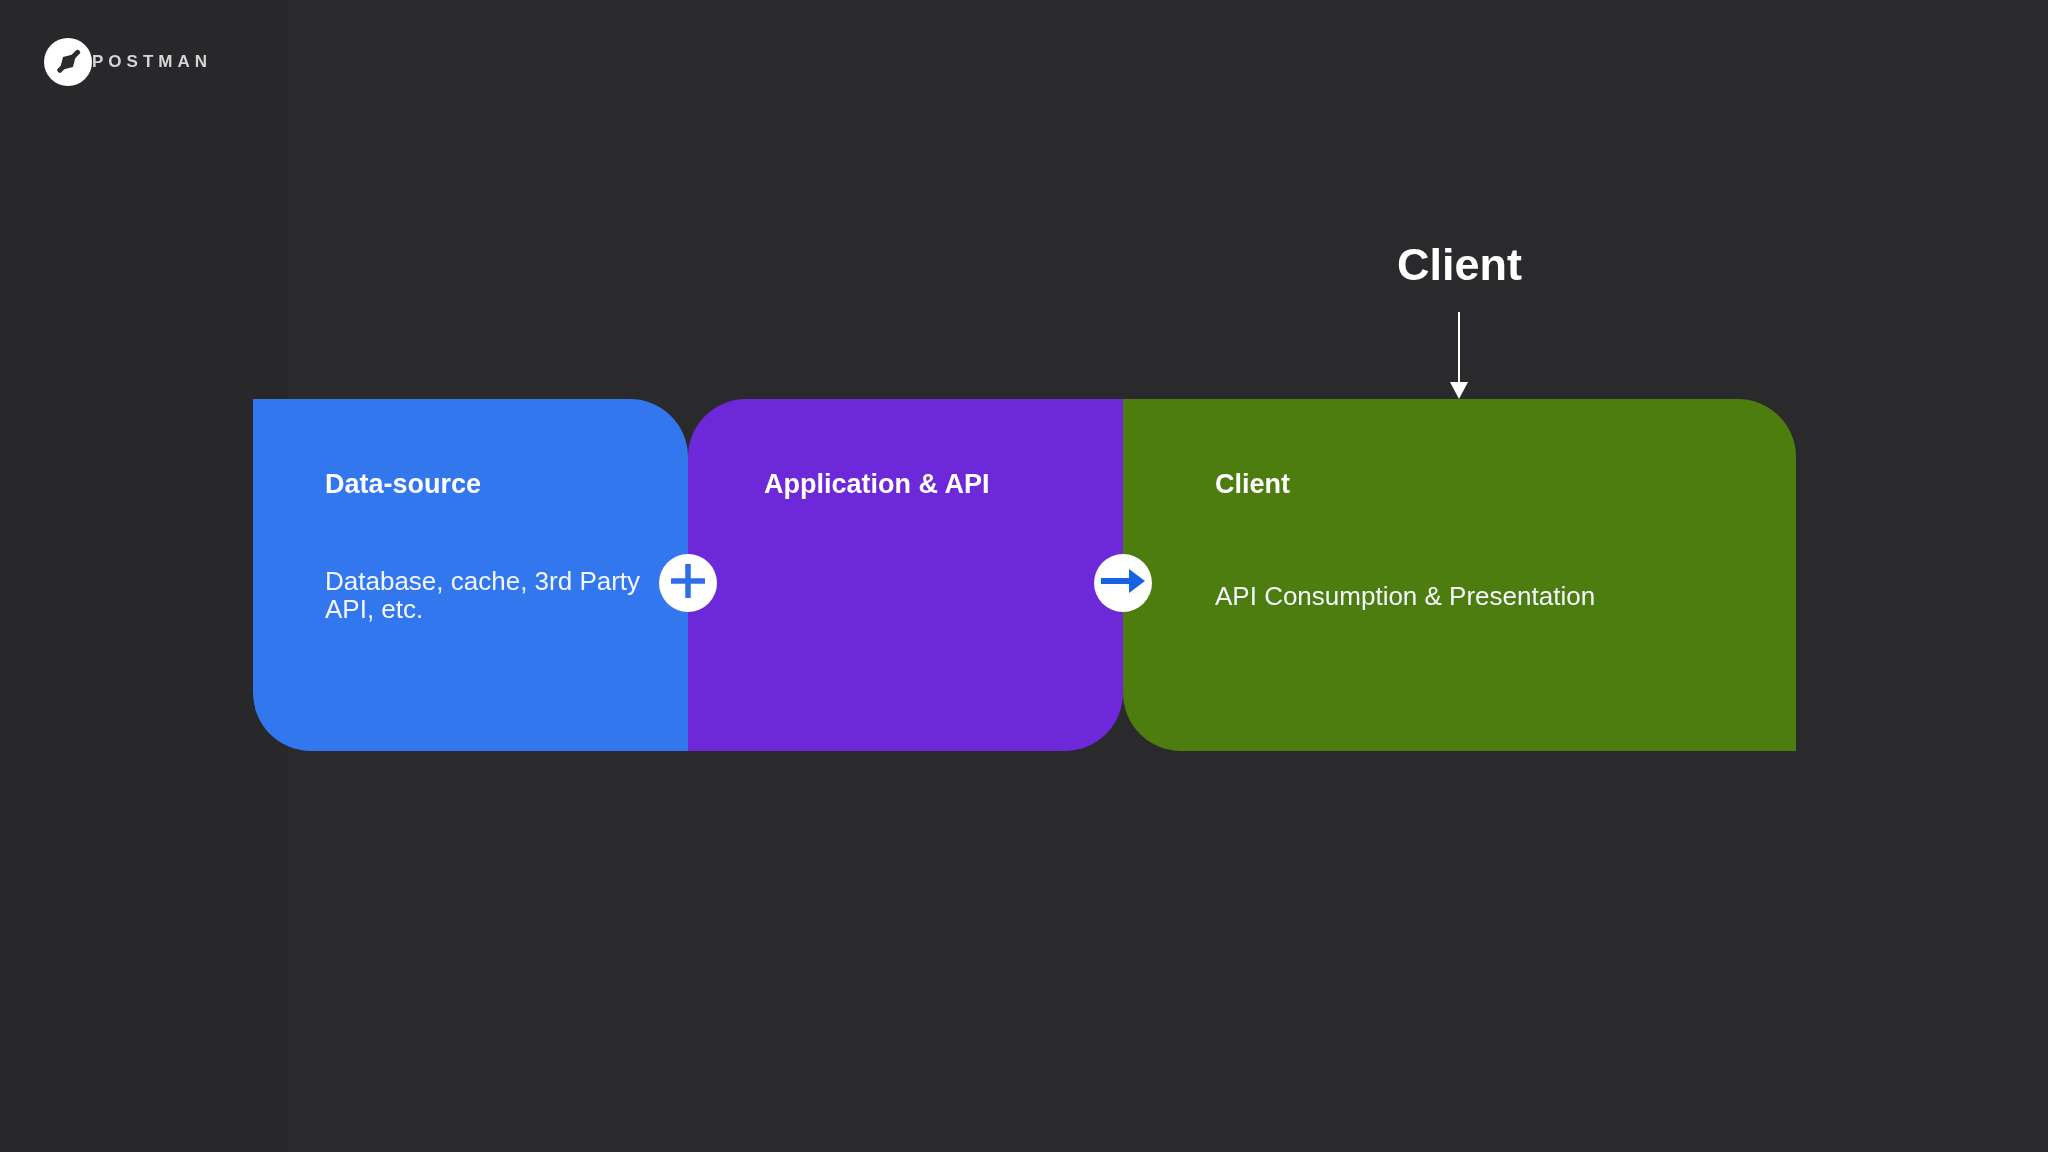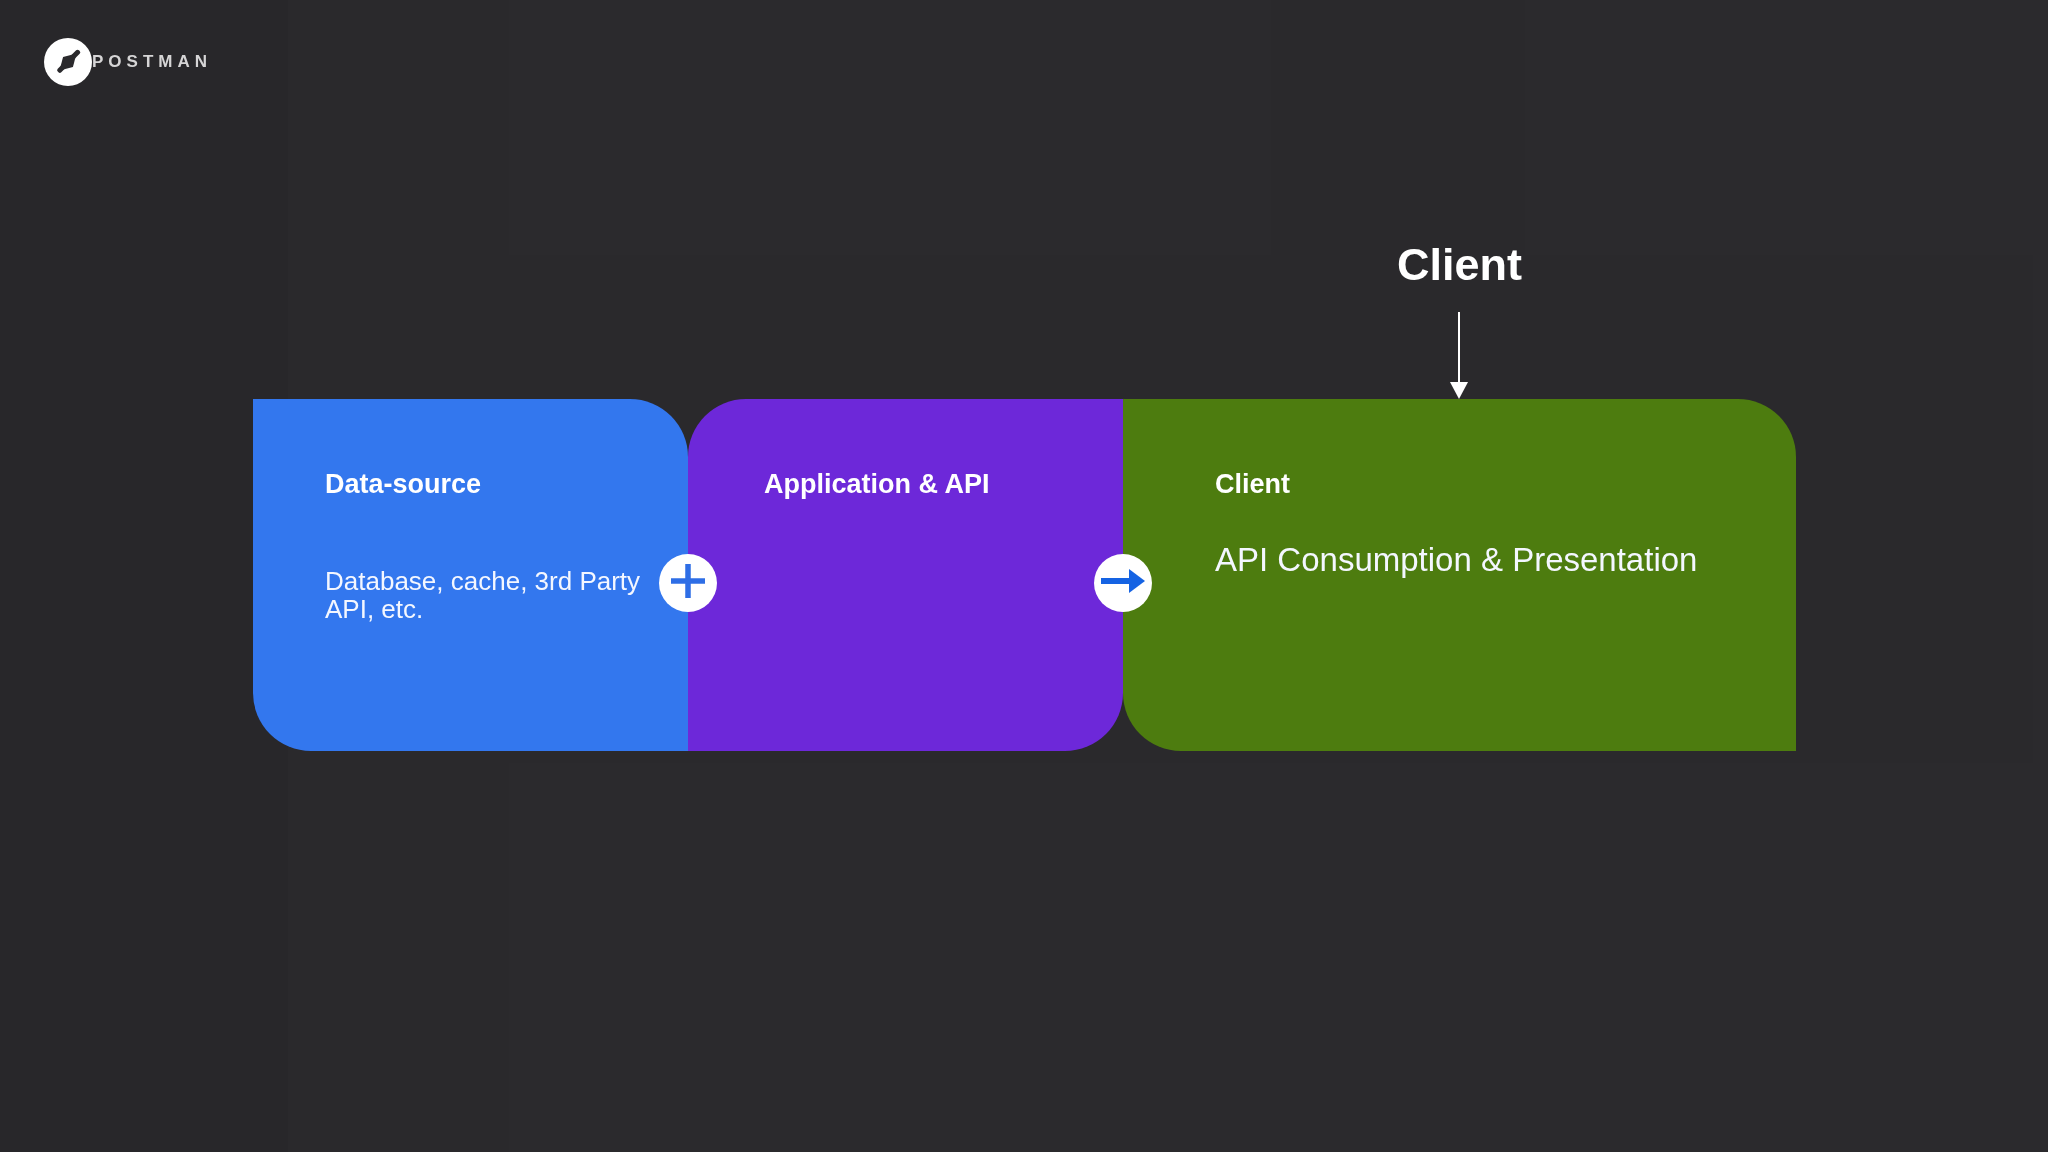--- a/index.html
+++ b/index.html
@@ -115,22 +115,22 @@
     border-radius: 58px 0 58px 0;
     padding-left: 76px;
   }
   .card-client {
     width: 673px;
     background: #4d7c0f;
     border-radius: 0 58px 0 58px;
     padding-left: 92px;
   }
   .card-client .card-body {
-    margin-top: 36px;
-    font-size: 33px;
+    margin-top: 72px;
+    font-size: 26px;
     line-height: 38px;
     max-width: none;
   }
 
   
   .connector {
     position: absolute;
     top: 554px;
     width: 58px;
     height: 58px;

